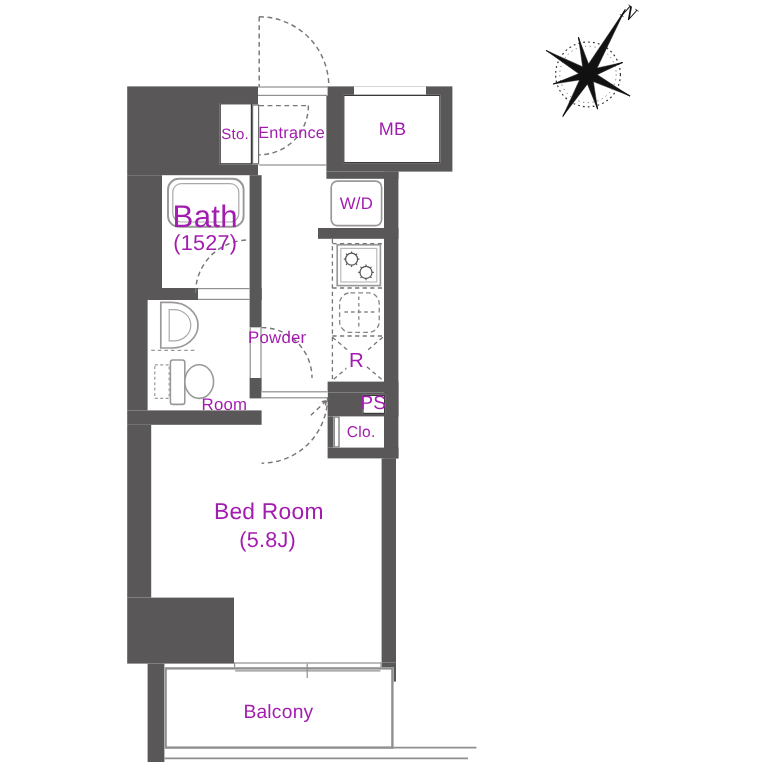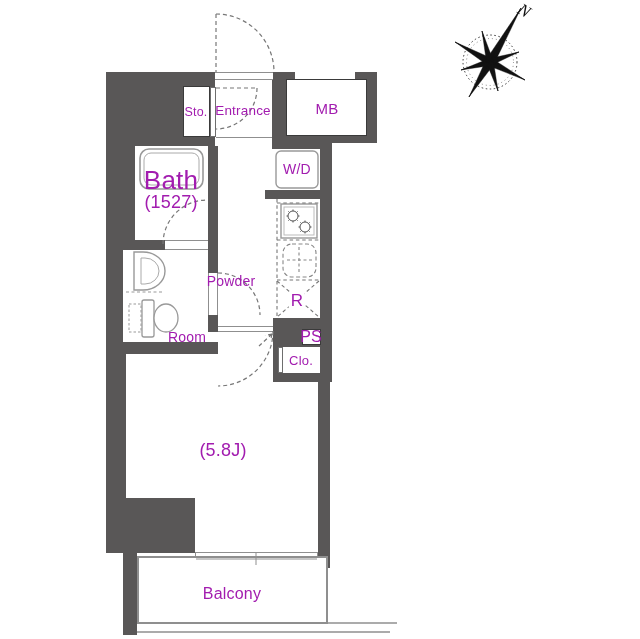--- a/index.html
+++ b/index.html
@@ -171,16 +171,17 @@
   <div class="lbl" style="left:243px;top:111px;font-size:13.5px;">Entrance</div>
   <div class="lbl" style="left:327px;top:108px;font-size:15px;">MB</div>
   <div class="lbl" style="left:171px;top:180px;font-size:26px;">Bath</div>
   <div class="lbl" style="left:171px;top:202px;font-size:18px;">(1527)</div>
   <div class="lbl" style="left:297px;top:169px;font-size:14px;">W/D</div>
   <div class="lbl" style="left:187px;top:281px;font-size:14px;margin-left:44px;">Powder</div>
   <div class="lbl" style="left:187px;top:302px;font-size:14px;margin-top:35px;">Room</div>
   <div class="lbl" style="left:297px;top:300px;font-size:17px;background:#ffffff;padding:0 2px;">R</div>
   <div class="lbl" style="left:311px;top:337px;font-size:16px;">PS</div>
   <div class="lbl" style="left:301px;top:360px;font-size:13px;">Clo.</div>
+  <div class="lbl" style="left:224px;top:427px;font-size:19px;">Bed Room</div>
   <div class="lbl" style="left:223px;top:450px;font-size:18px;">(5.8J)</div>
   <div class="lbl" style="left:232px;top:594px;font-size:16px;">Balcony</div>
 
 </div>
 
 </body></html>

